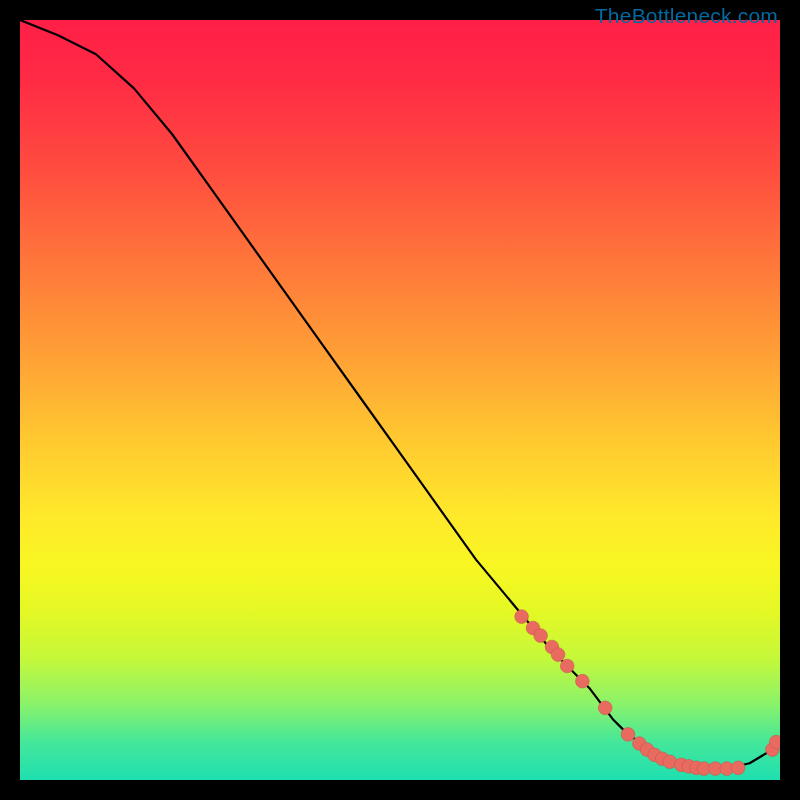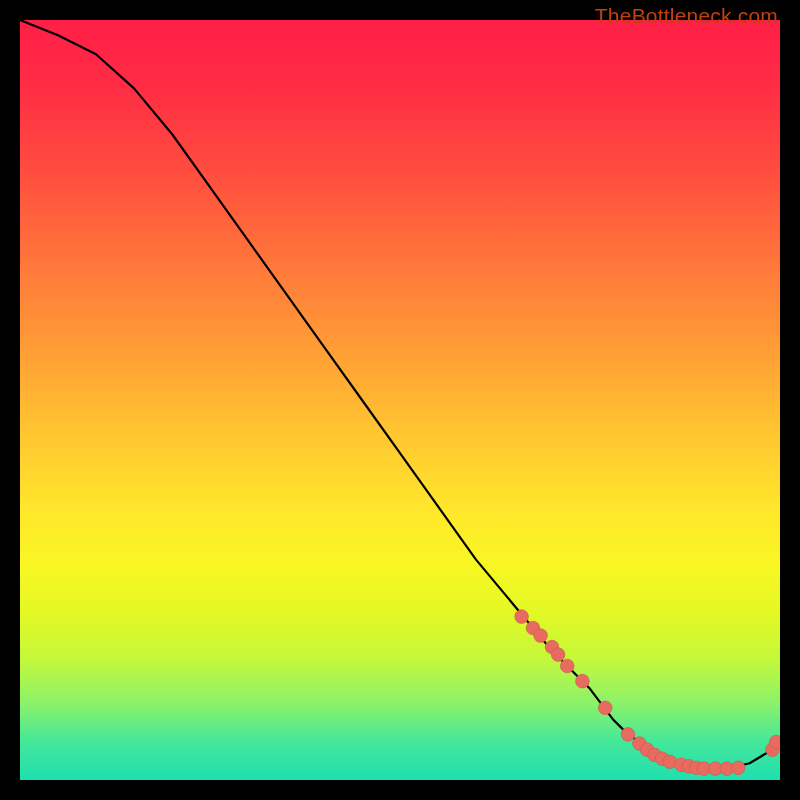--- a/index.html
+++ b/index.html
@@ -38,21 +38,21 @@
       #1fdfb0 100%
     );
   }
   .watermark {
     position: absolute;
     top: 4px;
     right: 22px;
     text-align: right;
     font-family: Arial, Helvetica, sans-serif;
     font-size: 21px;
-    color: #c2410c;
+    color: #0369a1;
     letter-spacing: 0.2px;
     font-weight: 400;
   }
   svg.overlay {
     position: absolute;
     left: 20px;
     top: 20px;
     width: 760px;
     height: 760px;
   }

